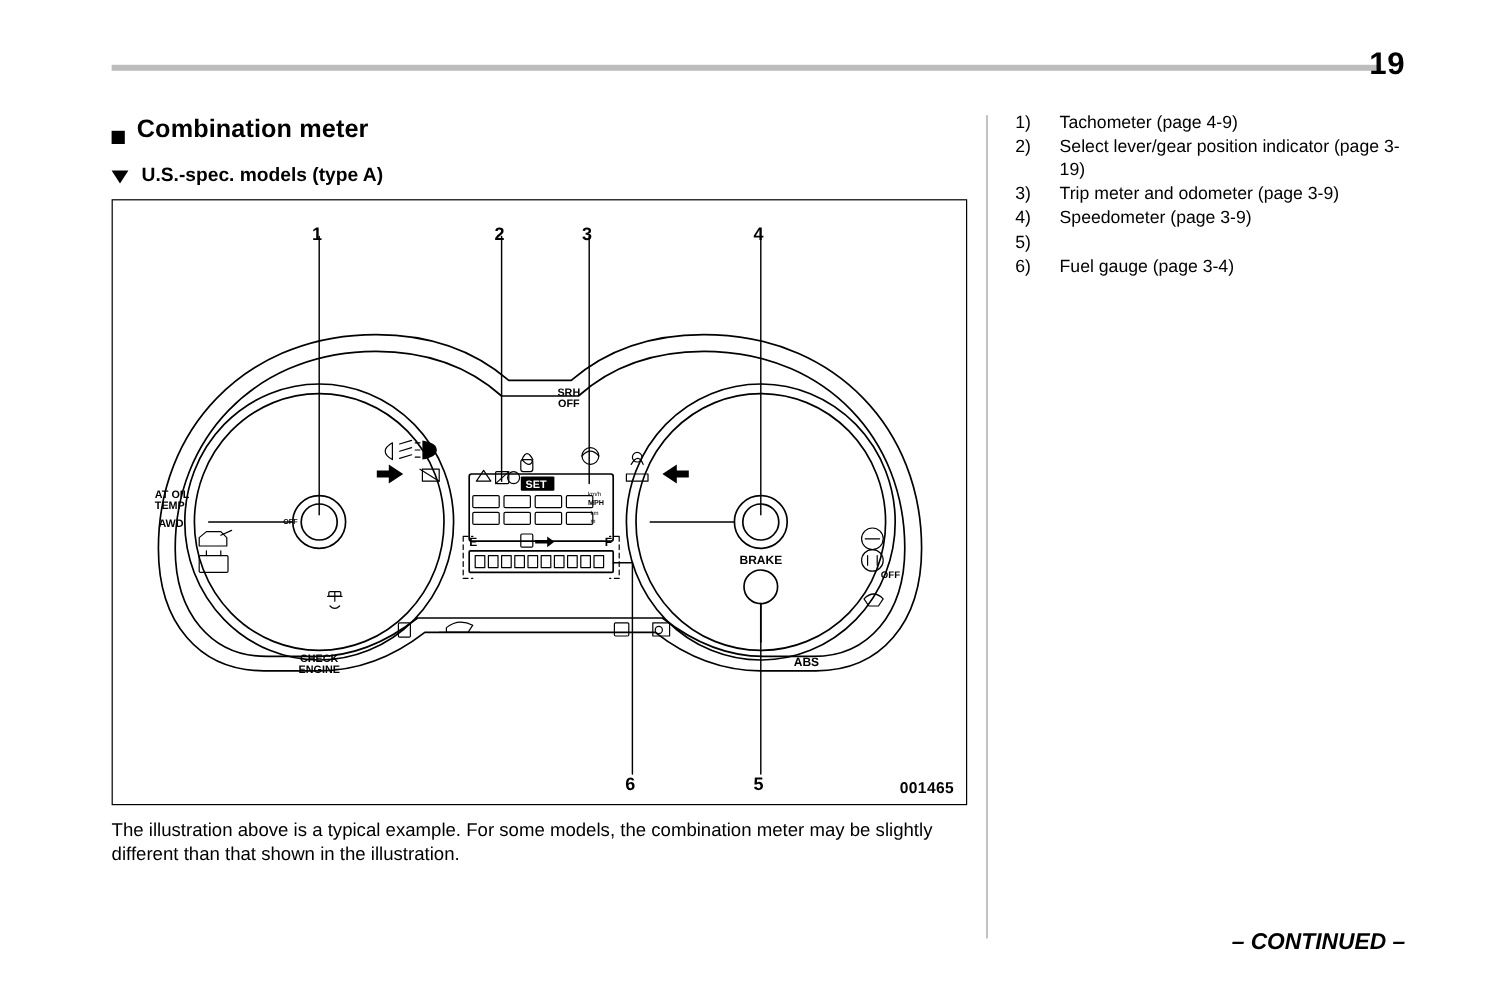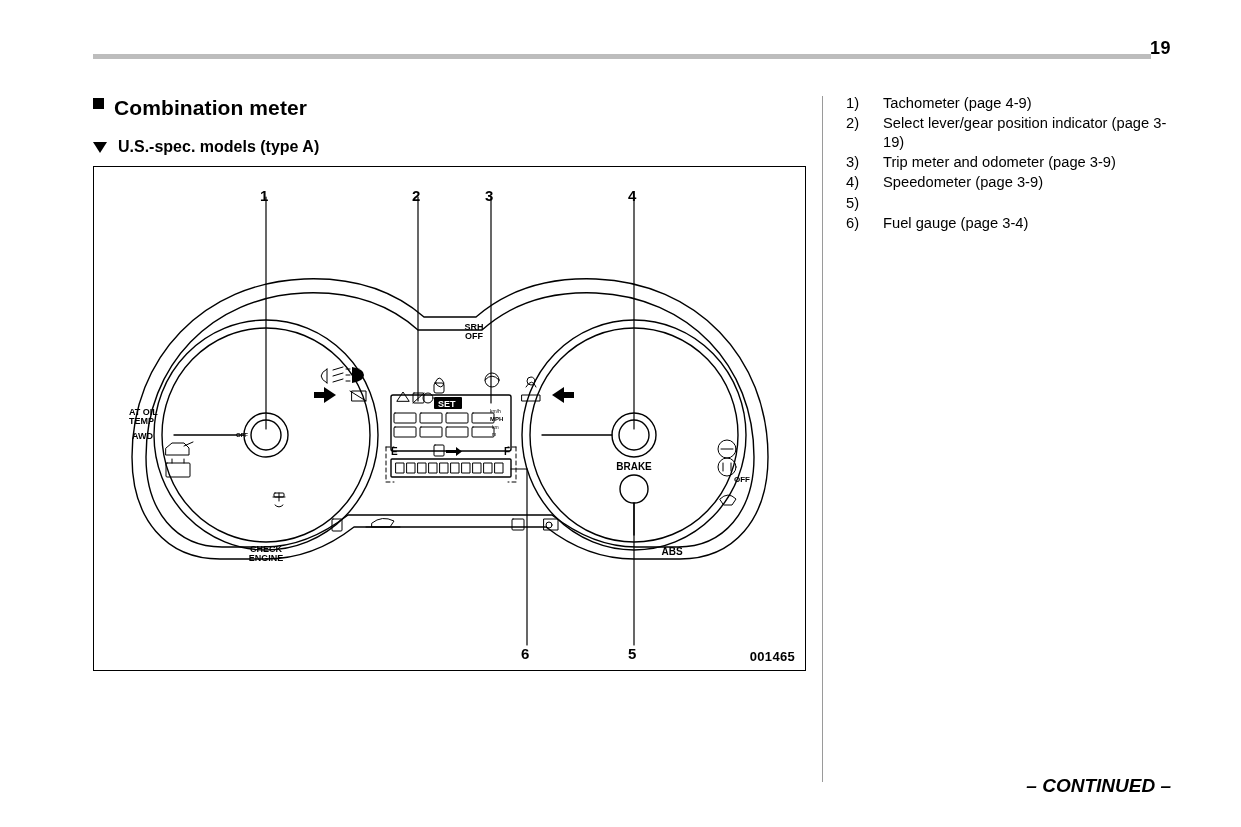--- a/index.html
+++ b/index.html
@@ -22,38 +22,38 @@
     left: 93px;
     top: 54px;
     width: 1058px;
     height: 5px;
     background: #bdbdbd;
   }
   .page-number {
     position: absolute;
     right: 70px;
     top: 38px;
-    font-size: 18px;
+    font-size: 26px;
     font-weight: bold;
     letter-spacing: 0.5px;
   }
 
   
   .left-col {
     position: absolute;
     left: 93px;
     top: 96px;
     width: 715px;
   }
   .section-title {
     font-size: 21px;
     font-weight: bold;
     letter-spacing: 0.1px;
     display: flex;
-    align-items: flex-start;
+    align-items: flex-end;
     gap: 10px;
     margin: 0 0 18px 0;
   }
   .sq-bullet {
     display: inline-block;
     width: 11px;
     height: 11px;
     background: #000;
     margin-top: 2px;
   }
@@ -332,20 +332,21 @@
     <div style="position:absolute;left:166px;top:20px;font-size:15px;font-weight:bold;">1</div>
     <div style="position:absolute;left:318px;top:20px;font-size:15px;font-weight:bold;">2</div>
     <div style="position:absolute;left:391px;top:20px;font-size:15px;font-weight:bold;">3</div>
     <div style="position:absolute;left:534px;top:20px;font-size:15px;font-weight:bold;">4</div>
     <div style="position:absolute;left:534px;top:478px;font-size:15px;font-weight:bold;">5</div>
     <div style="position:absolute;left:427px;top:478px;font-size:15px;font-weight:bold;">6</div>
 
     <div class="fig-id">001465</div>
   </div>
 
+  <p class="caption">The illustration above is a typical example. For some models, the combination meter may be slightly different than that shown in the illustration.</p>
 </div>
 
 <div class="v-divider"></div>
 
 <div class="right-col">
   <div class="legend-row">
     <span class="legend-num">1)</span>
     <span class="legend-text">Tachometer (page 4-9)</span>
   </div>
   <div class="legend-row">

